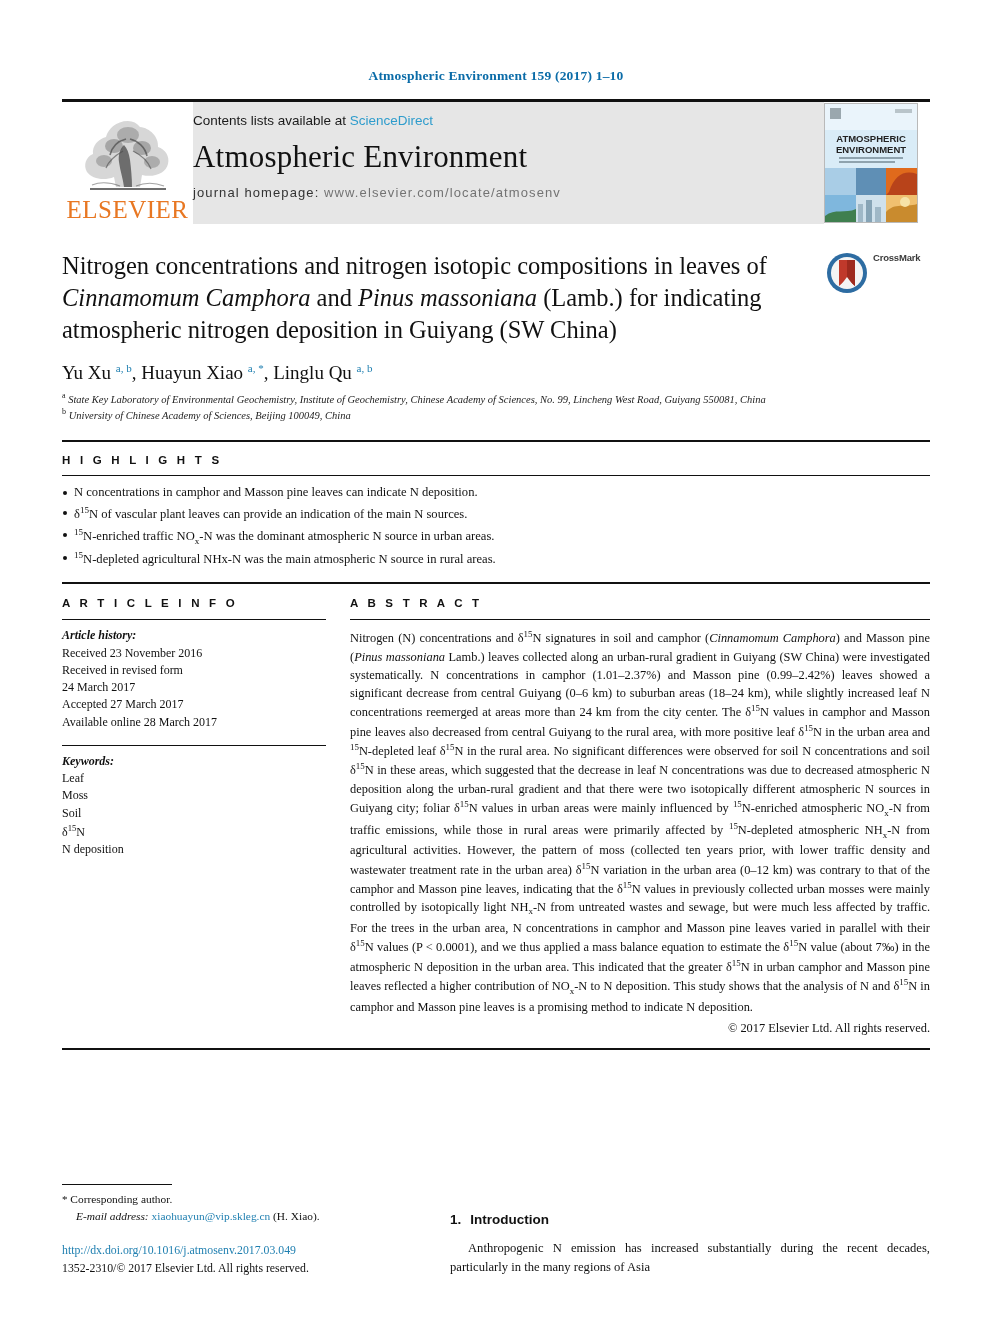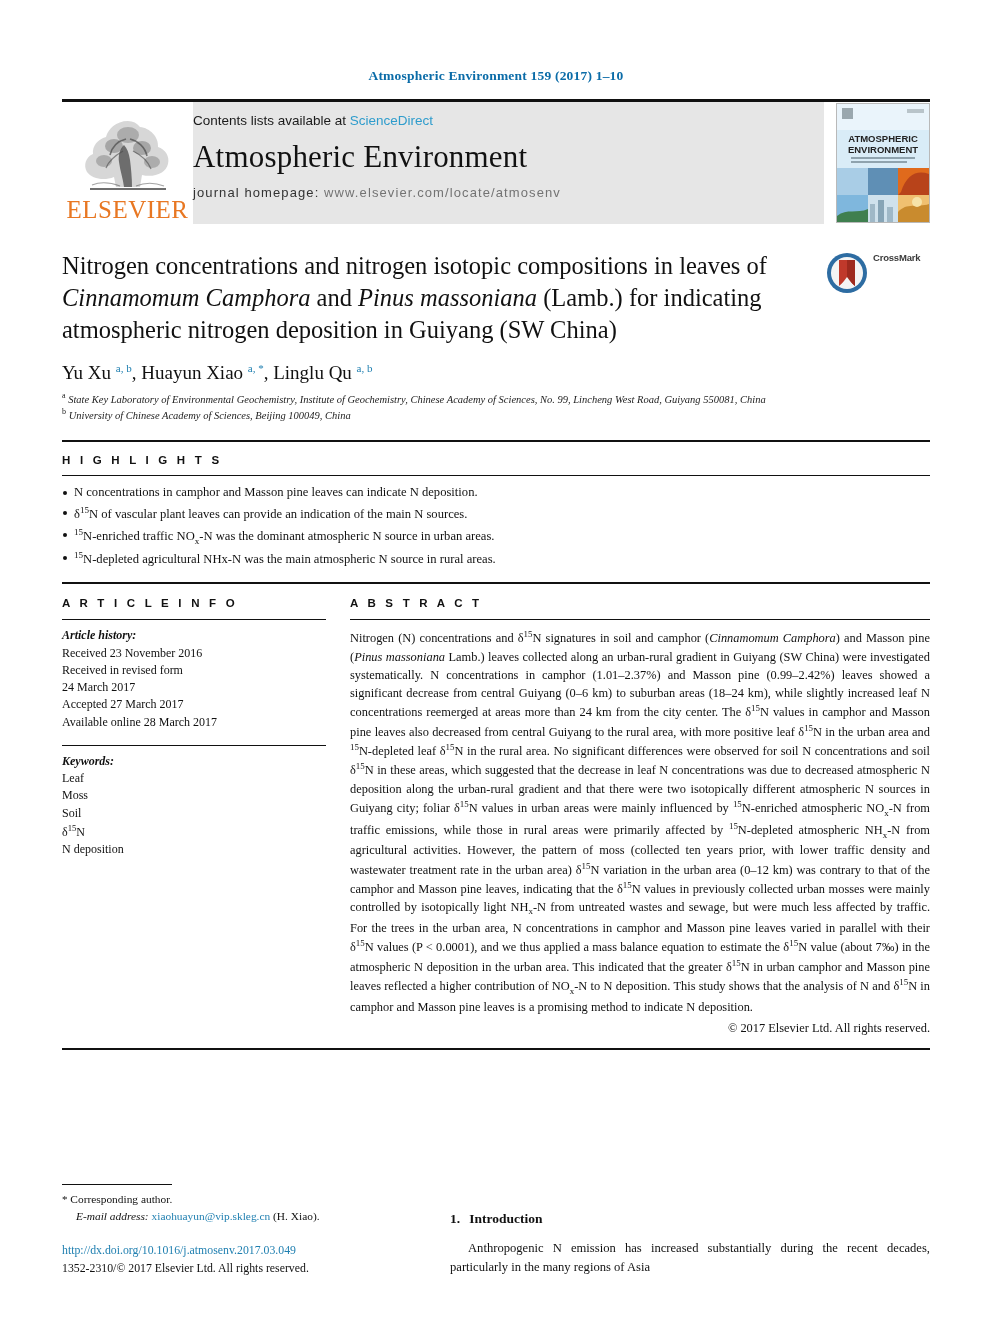--- a/index.html
+++ b/index.html
@@ -90,21 +90,21 @@
     font-size: 13px;
     color: #333;
     letter-spacing: 1.1px;
   }
   .homepage-line .url { color: #737373; }
   .banner-cover {
     flex: 0 0 106px;
     width: 106px;
     display: flex;
     align-items: center;
-    justify-content: flex-end;
+    justify-content: flex-start;
   }
   .cover-thumb {
     width: 92px;
     height: 118px;
     border: 1px solid #b9b9b9;
     position: relative;
     overflow: hidden;
     background: #cfe2ef;
   }
 
@@ -282,21 +282,21 @@
     font-family: "Liberation Serif", serif;
     font-size: 11.8px;
     line-height: 1.48;
   }
   .doi-link { color: #1f7fb0; }
   .issn-line { color: #111; }
   .bottom-right {
     flex: 1 1 auto;
   }
   .intro-head {
-    font-family: Liberation Serif, serif;
+    font-family: Liberation Sans, sans-serif;
     font-size: 13.5px;
     font-weight: bold;
     color: #111;
     margin: 0 0 12px 0;
   }
   .intro-head .num { margin-right: 9px; }
   .intro-p {
     font-family: "Liberation Serif", serif;
     font-size: 12.6px;
     line-height: 1.5;

